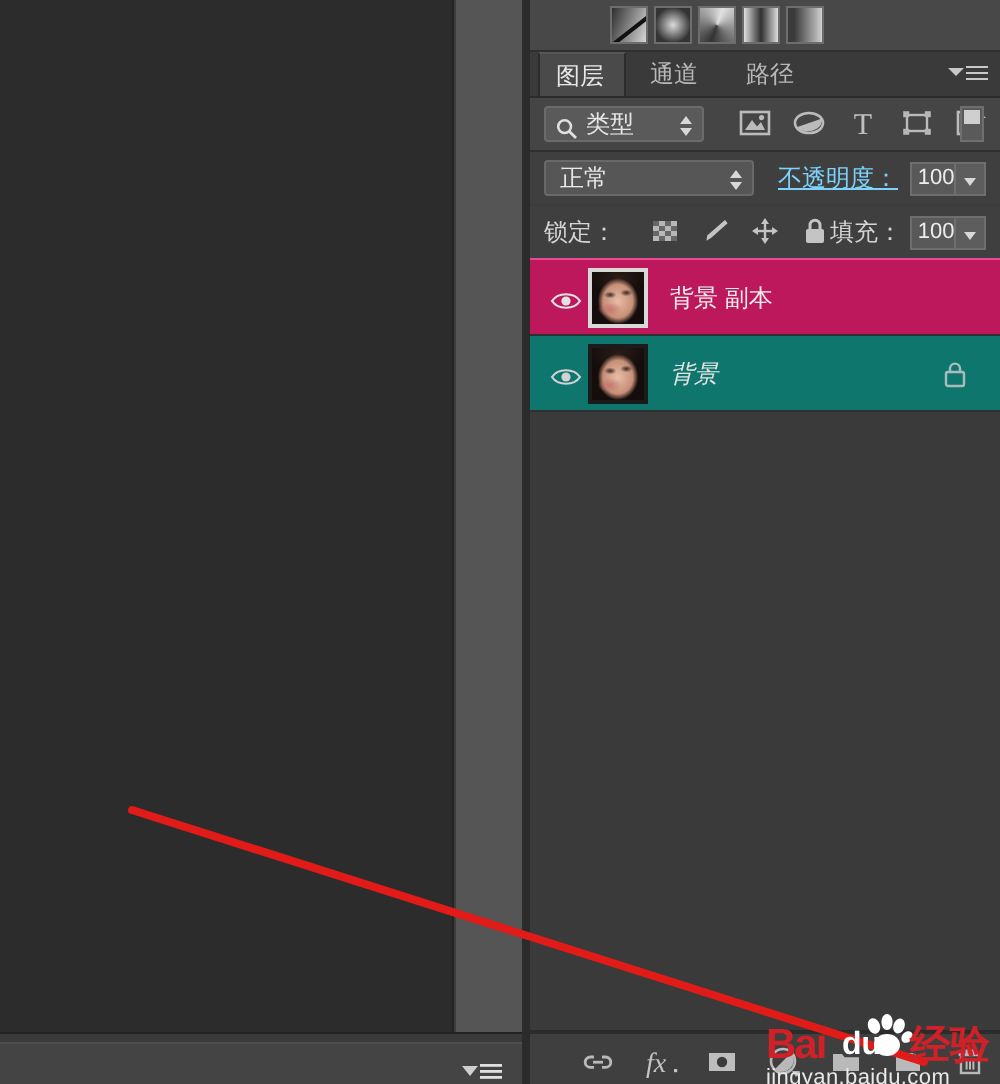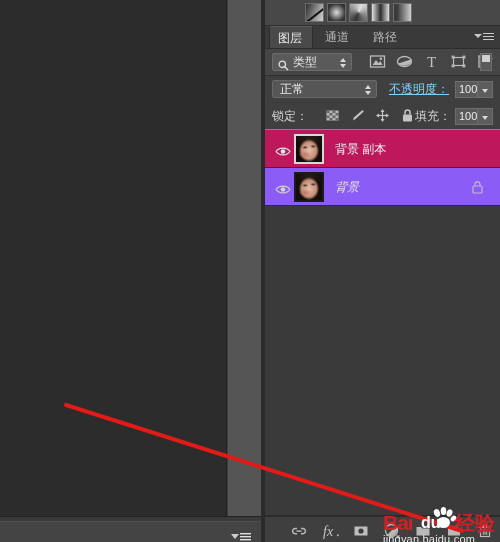--- a/index.html
+++ b/index.html
@@ -170,21 +170,21 @@
   
   .layers-list{
     position:absolute;left:0;top:130px;width:235px;height:385px;
     background:#3a3a3a;
   }
   .layer-row{
     position:relative;width:235px;height:38px;
     border-bottom:1px solid #303030;box-sizing:border-box;
   }
   .layer-row.selected{background:#be185d;}
-  .layer-row.plain{background:#8b5cf6;}
+  .layer-row.plain{background:#0f766e;}
   .eye{
     position:absolute;left:10px;top:13px;width:16px;height:11px;
   }
   .thumb{
     position:absolute;left:29px;top:4px;width:30px;height:30px;
     background:#222;border:2px solid #d8d8d8;box-sizing:border-box;overflow:hidden;
   }
   .thumb.plain-b{border:2px solid #1b1b1b;}
   .thumb-face{
     position:absolute;left:0;top:0;width:100%;height:100%;

